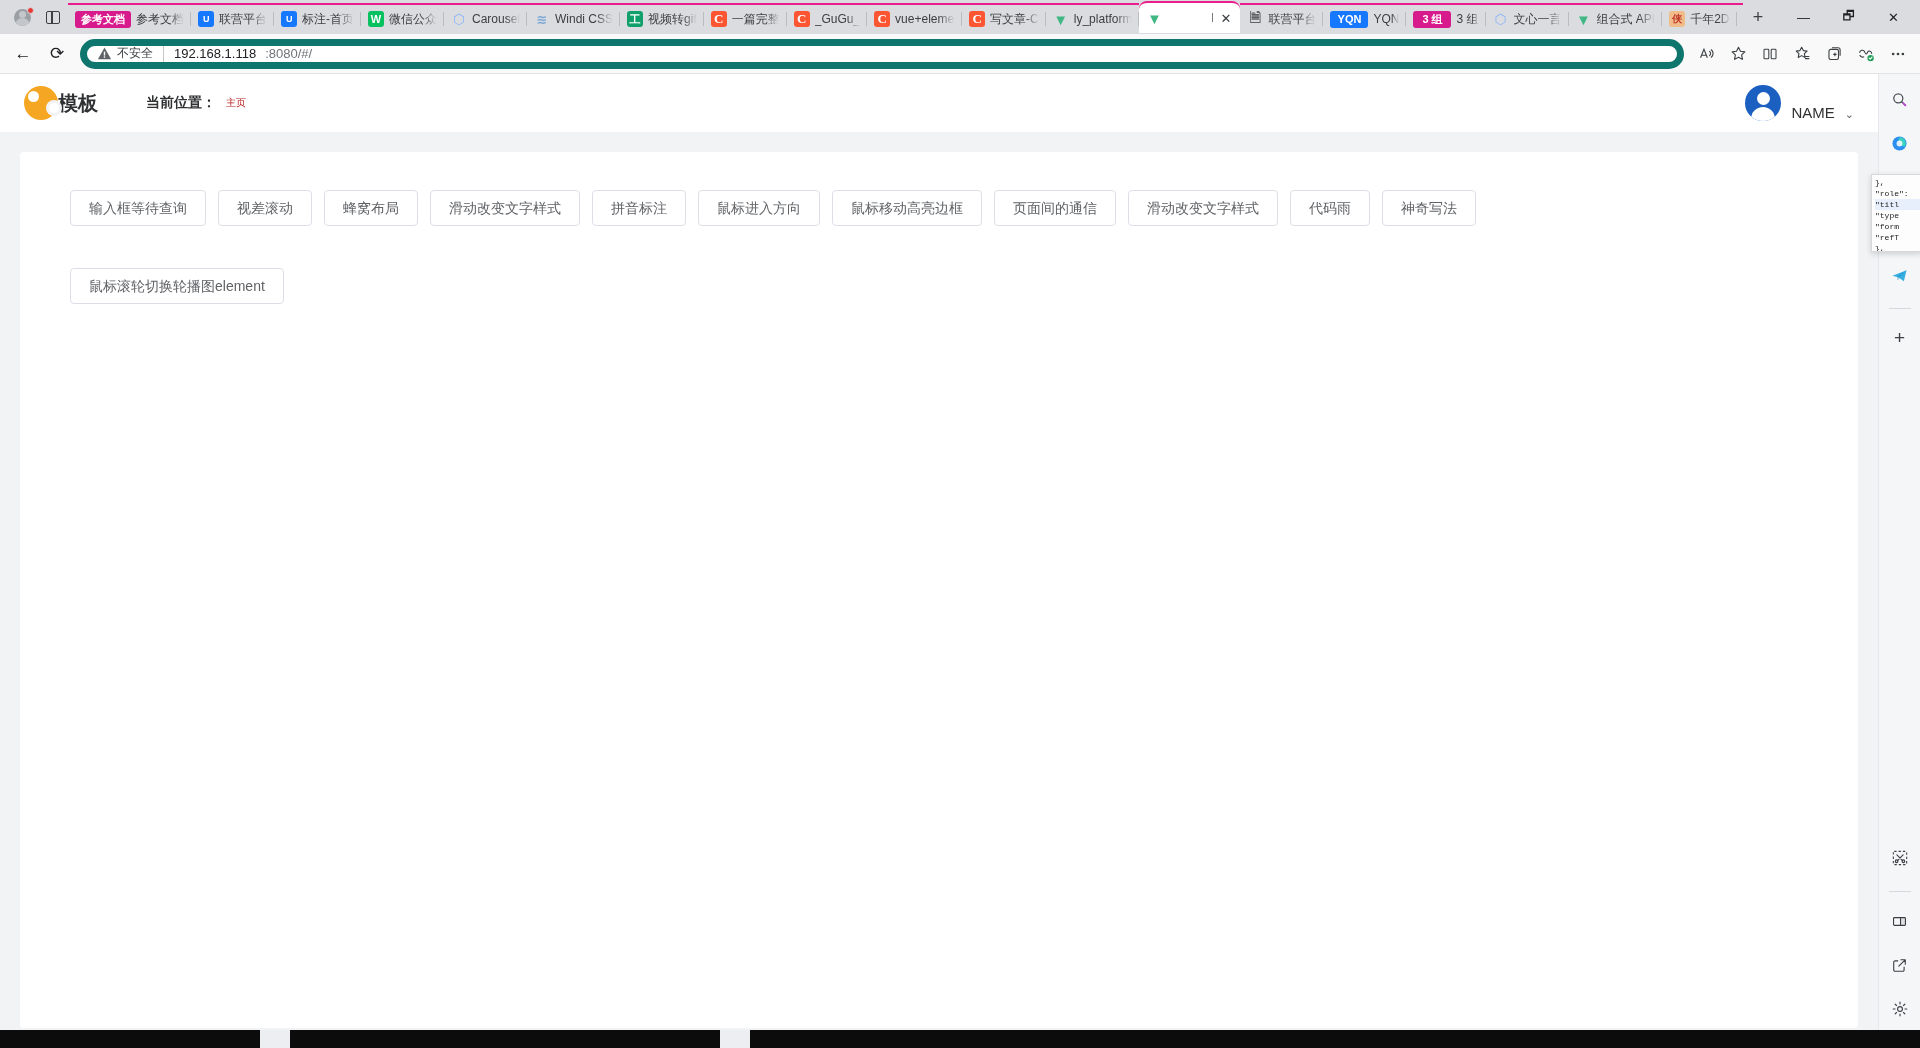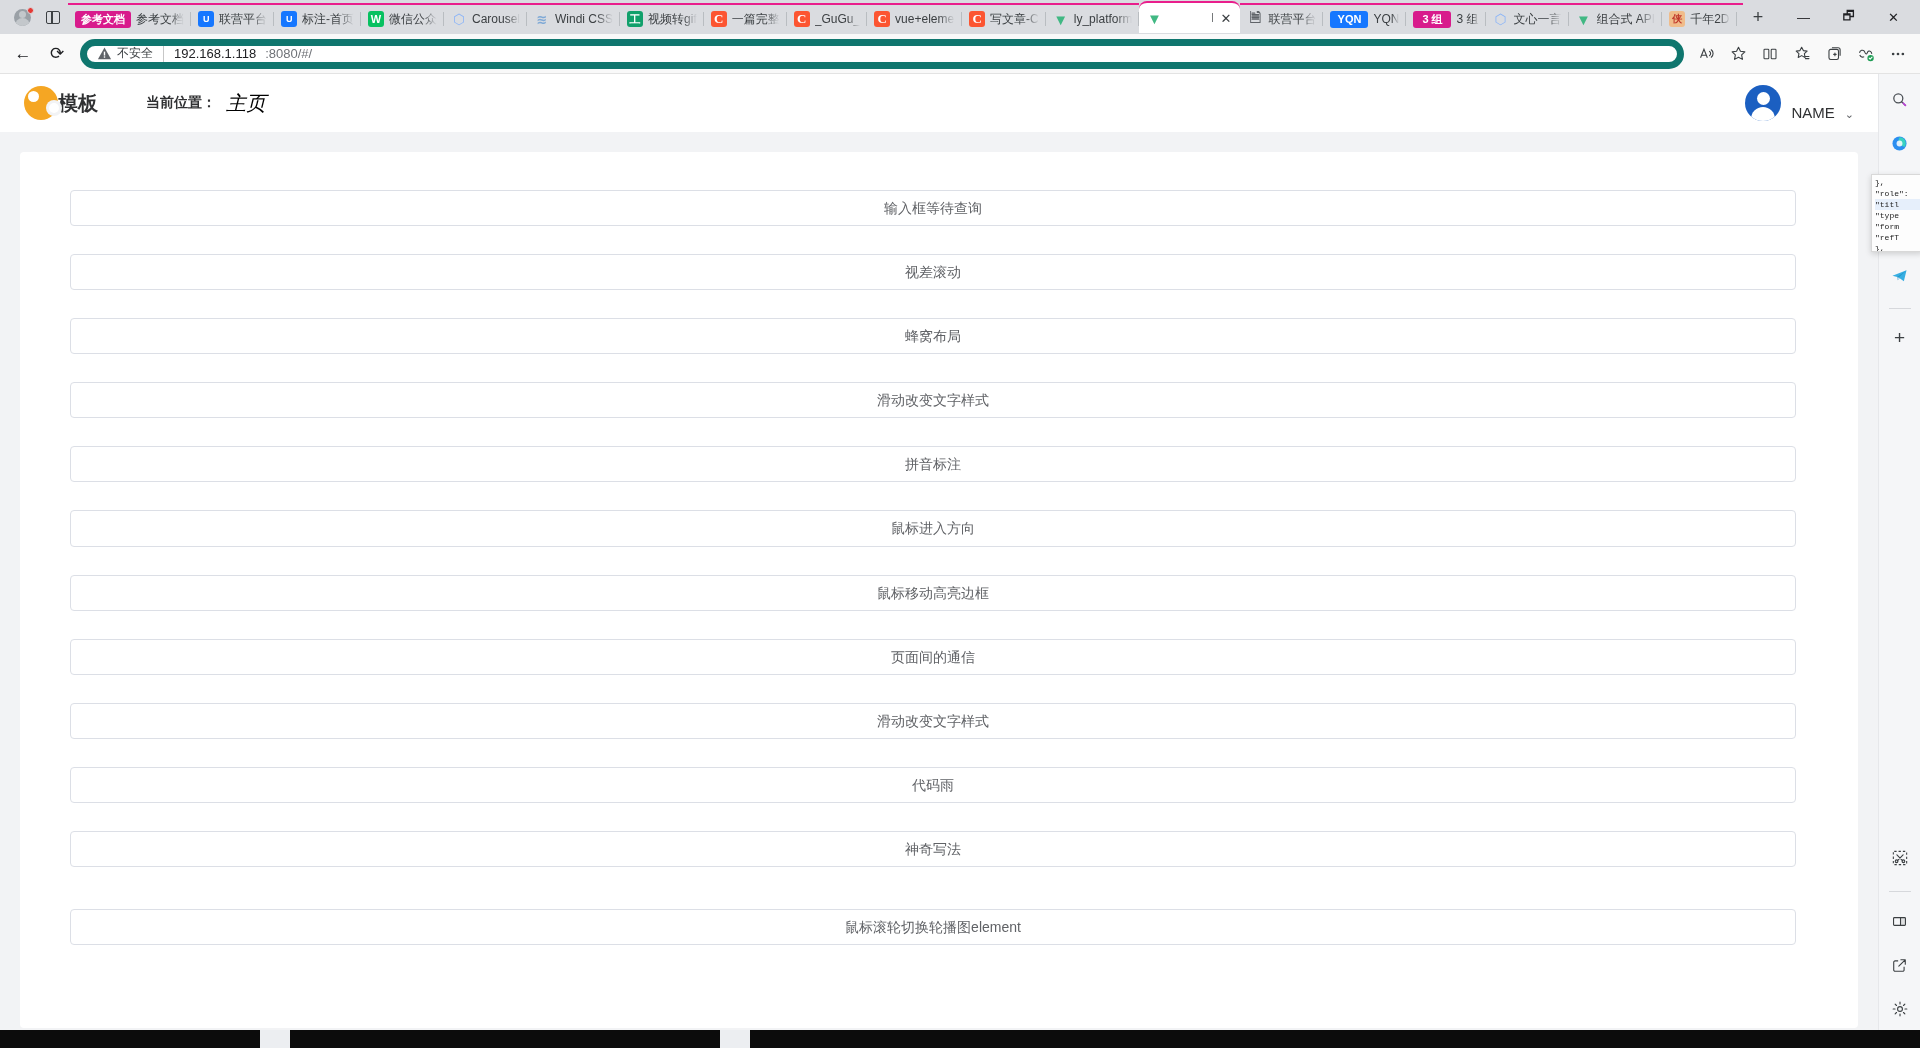--- a/index.html
+++ b/index.html
@@ -173,21 +173,21 @@
   .logo-mark::after {
     content:""; position: absolute; width: 10px; height: 10px;
     border-radius: 50%; background: #fff; right: -1px; bottom: 7px;
     box-shadow: 0 0 0 3px #f2f3f5;
   }
   .logo-text {
     font-size: 20px; font-weight: bold; color: #303133; 
   }
   .crumbs { display: flex; align-items: center; margin-left: 48px; gap: 10px; }
   .crumb-label { font-size: 14px; color: #303133; font-weight: 600; }
-  .crumb-val { font-size: 20px; color: #000000; font-style: italic; }
+  .crumb-val { font-size: 10px; color: #b91c1c; }
   .user-area {
     margin-left: auto; display: flex; align-items: flex-end; gap: 10px;
   }
   .avatar-lg {
     width: 36px; height: 36px; border-radius: 50%;
     background: #1b5fc1; position: relative; overflow: hidden; flex: none;
   }
   .avatar-lg::before {
     content:""; position:absolute; width: 13px; height: 13px; border-radius: 50%;
     background:#fff; left: 11.5px; top: 7px;
@@ -197,21 +197,21 @@
     background:#fff; left: 6px; bottom: 0px;
   }
   .user-name { font-size: 15px; color: #303133; }
   .chev { font-size: 11px; color: #606266; }
 
   .content-area { flex: 1; padding: 20px; overflow: hidden; }
   .card {
     background: #fff; border-radius: 4px; height: 100%;
     padding: 38px 50px;
   }
-  .btn-row { display: flex; flex-wrap: wrap; gap: 0; flex-direction: column; }
+  .btn-row { display: flex; flex-wrap: wrap; gap: 0; }
   .btn {
     border: 1px solid #dcdfe6; background: #fff; border-radius: 4px;
     color: #606266; font-size: 14px;
     padding: 9px 18px; margin: 0 12px 28px 0;
     font-family: "Liberation Sans", "DejaVu Sans", sans-serif;
     white-space: nowrap; line-height: 1.15;
   }
   .row2 { margin-top: 14px; }
 
   

